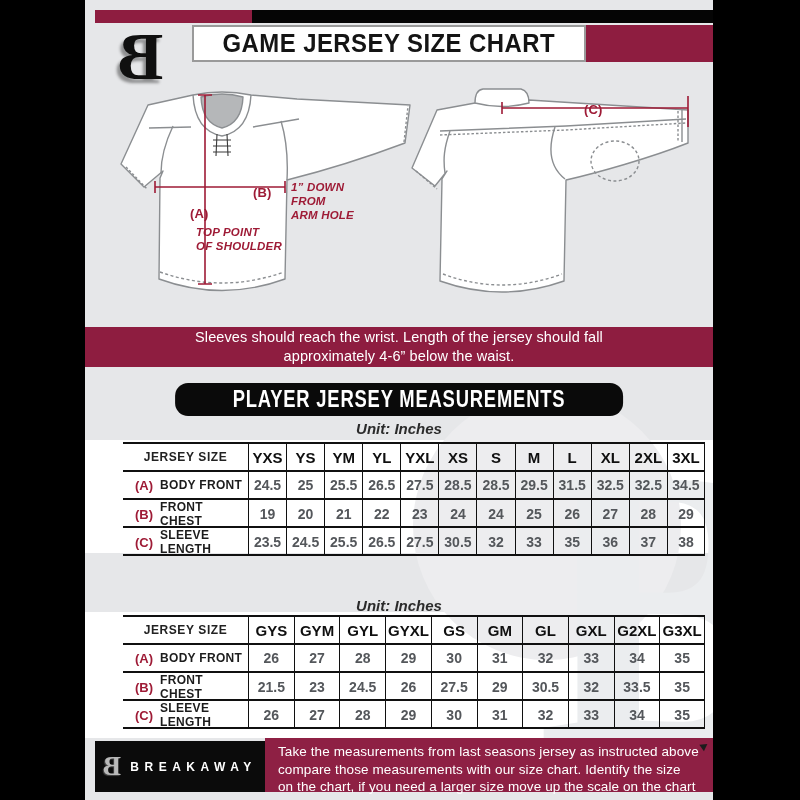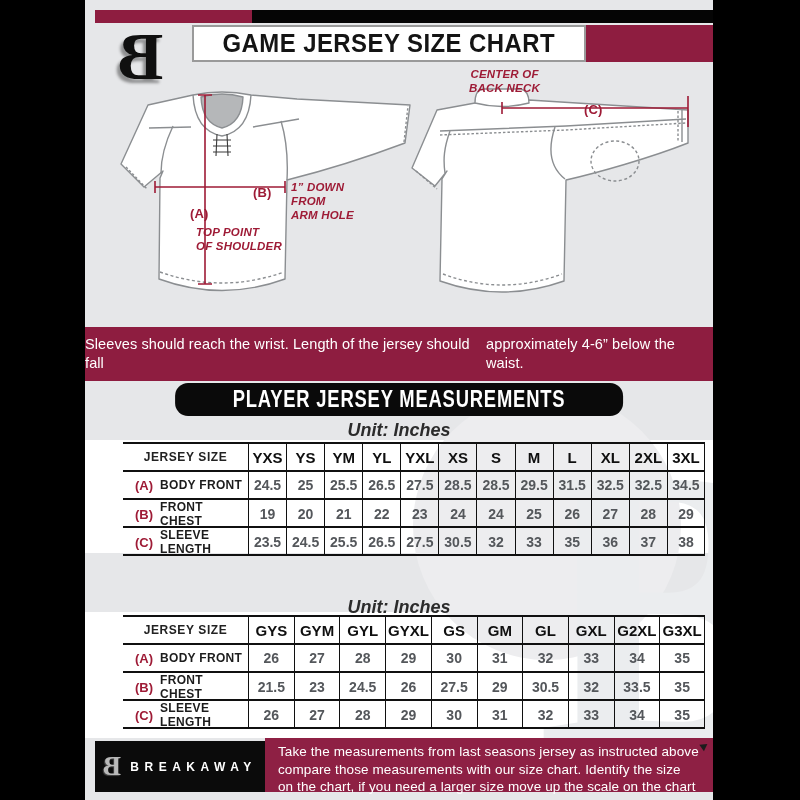--- a/index.html
+++ b/index.html
@@ -30,31 +30,31 @@
           font-weight:bold;font-size:68px;color:#101010;text-shadow:3px 4px 3px rgba(0,0,0,.38);}
 
   
   .diagram-svg{position:absolute;left:0;top:83px;z-index:3;}
   .anno{position:absolute;z-index:5;color:#9e1b36;font-weight:bold;font-style:italic;
         font-size:11.5px;line-height:1.22;letter-spacing:.2px;}
   .anno-key{font-style:normal;font-size:13px;}
   .anno-center{text-align:center;}
 
   
-  .banner{position:absolute;left:0;top:327px;width:628px;height:54px;background:#8e1d40;z-index:3;
-          display:flex;flex-direction:row;align-items:center;justify-content:center;}
+  .banner{position:absolute;left:0;top:327px;width:628px;height:40px;background:#8e1d40;z-index:3;
+          display:flex;flex-direction:column;align-items:center;justify-content:center;}
   .banner div{color:#fff;font-size:14.5px;line-height:19px;letter-spacing:.1px;}
 
   
   .pill{position:absolute;left:50%;transform:translateX(-50%);height:33px;background:#0a0a0a;
         border-radius:13px;display:flex;align-items:center;justify-content:center;padding:0 16px;z-index:3;}
   .pill-text{color:#fff;font-size:23px;font-weight:bold;letter-spacing:1px;white-space:nowrap;
              transform:scaleX(.8);}
   .unit{position:absolute;left:0;width:628px;text-align:center;z-index:3;
-        font-size:18px;font-weight:bold;font-style:italic;color:#2b2b2b;}
+        font-size:15px;font-weight:bold;font-style:italic;color:#2b2b2b;}
 
   
   .band{position:absolute;left:0;width:628px;background:#fff;z-index:1;}
   .dtable{position:absolute;left:38px;width:582px;z-index:3;border-top:2.5px solid #101010;box-sizing:border-box;}
   .trow{display:grid;height:26px;border-bottom:2.5px solid #101010;align-items:stretch;}
   .cell{display:flex;align-items:center;box-sizing:border-box;}
   .size-cell{justify-content:center;border-left:1.5px solid #101010;}
   .trow .size-cell:last-child{border-right:1.5px solid #101010;}
   .head-cell{font-size:15px;font-weight:bold;color:#0f0f0f;}
   .val-cell{font-size:14px;font-weight:600;color:#54575b;}
@@ -130,24 +130,20 @@
           <path d="M358,191 Q417,213 477,191" stroke-dasharray="3,2.5"></path>
         </g>
       </g>
       <g stroke="#9e1b36" stroke-width="1.6" fill="none">
         <path d="M120,12 L120,201 M113,12 L127,12 M113,201 L127,201"></path>
         <path d="M70,104 L200,104 M70,98 L70,110 M200,98 L200,110"></path>
         <path d="M417,25 L603,25 M417,19 L417,31 M603,13 L603,44"></path>
       </g>
     </svg>
 
-    <div class="anno anno-center" style="left:362px;top:67px;width:115px;">
-      <div>CENTER OF</div>
-      <div>BACK NECK</div>
-    </div>
     <div class="anno anno-key" style="left:499px;top:102px;">(C)</div>
     <div class="anno anno-key" style="left:168px;top:185px;">(B)</div>
     <div class="anno" style="left:206px;top:180px;">
       <div>1” DOWN</div>
       <div>FROM</div>
       <div>ARM HOLE</div>
     </div>
     <div class="anno anno-key" style="left:105px;top:206px;">(A)</div>
     <div class="anno" style="left:111px;top:225px;">
       <div>TOP POINT</div>

